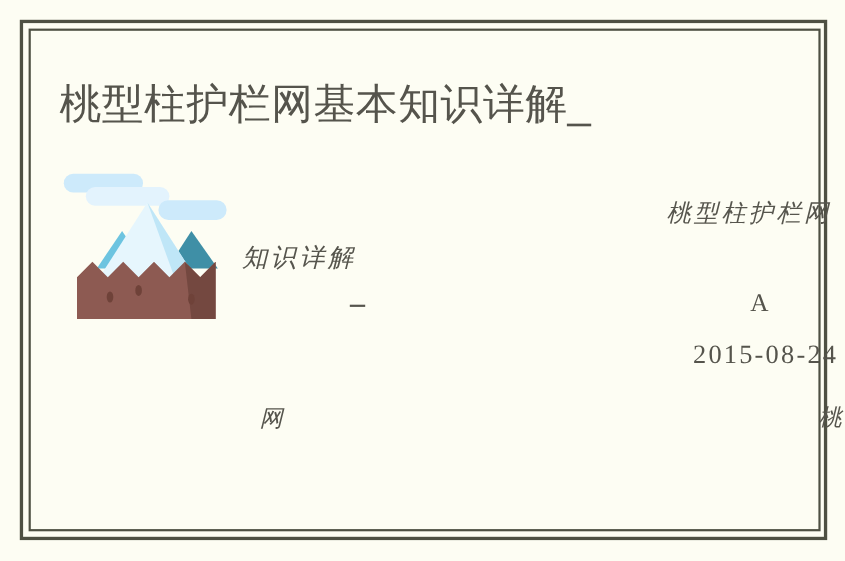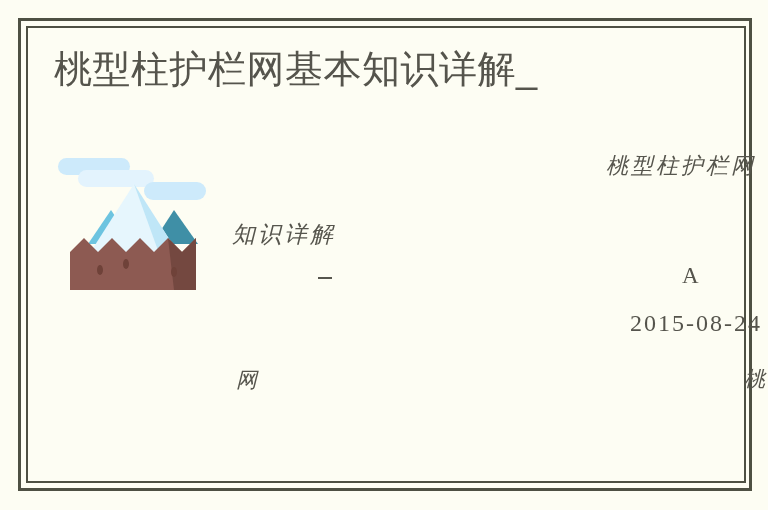--- a/index.html
+++ b/index.html
@@ -39,21 +39,21 @@
     width: 720px;
     height: 457px;
     border: 2px solid #4e5043;
     box-sizing: border-box;
   }
 
   
   .title {
     position: absolute;
     left: 54px;
-    top: 44px;
+    top: 70px;
     font-size: 38px;
     line-height: 50px;
     letter-spacing: 0.5px;
     color: #55544c;
     white-space: nowrap;
     font-family: "Liberation Sans", sans-serif;
   }
 
   
   .illustration {
@@ -67,33 +67,33 @@
 
   
   .hand {
     position: absolute;
     color: #56554d;
     font-family: "Liberation Serif", serif;
     font-style: italic;
     white-space: nowrap;
   }
   .hand-cn-mid {
-    left: 232px;
+    left: 220px;
     top: 219px;
     font-size: 23px;
     letter-spacing: 3px;
   }
   .hand-cn-net {
     left: 236px;
     top: 366px;
     font-size: 21px;
   }
   .hand-cn-right {
     left: 606px;
-    top: 151px;
+    top: 179px;
     font-size: 22px;
     letter-spacing: 3px;
   }
   .hand-cn-corner {
     left: 744px;
     top: 365px;
     font-size: 21px;
   }
 
   .dash {

